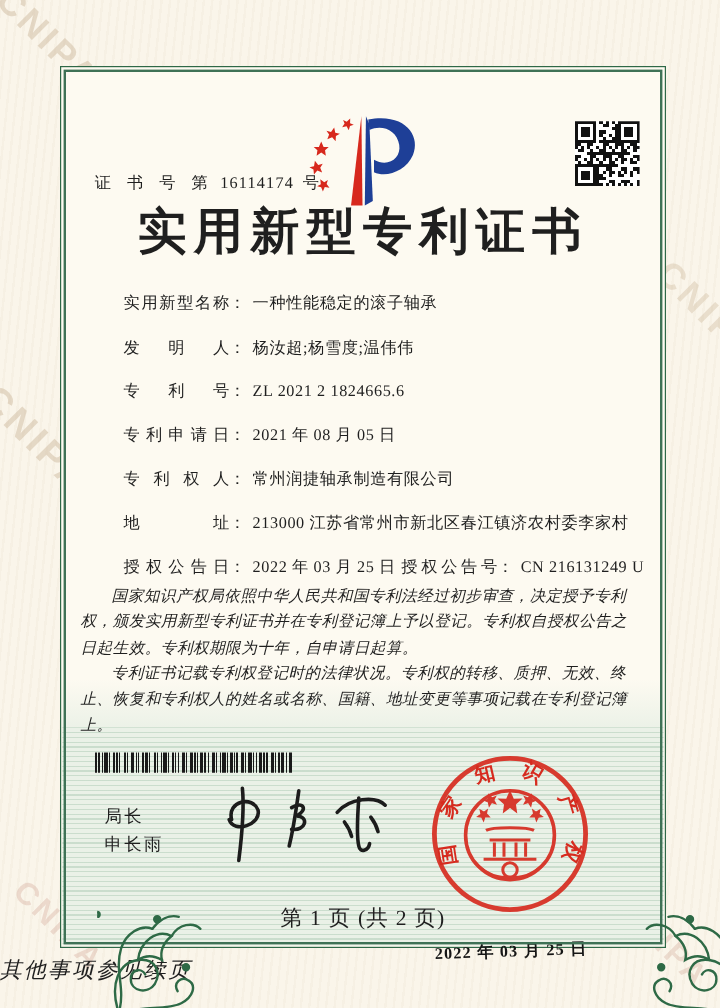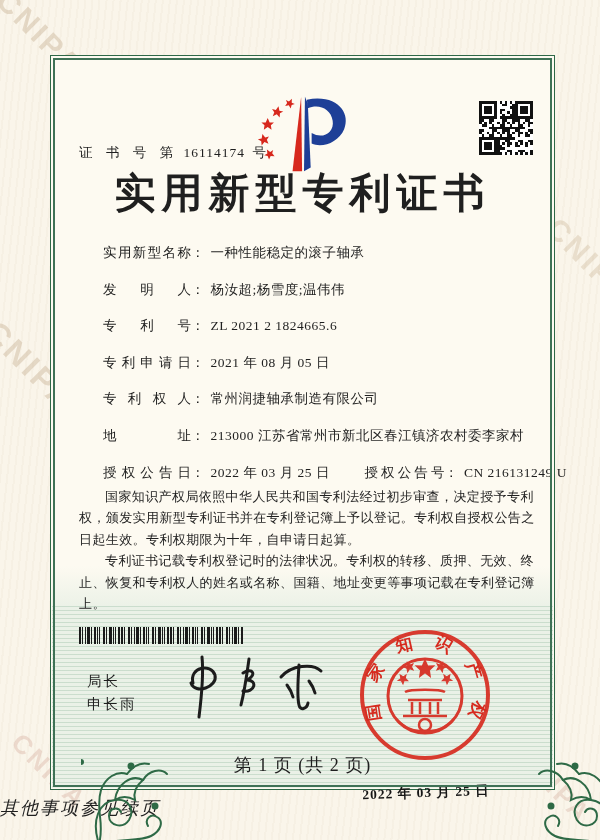--- a/index.html
+++ b/index.html
@@ -52,25 +52,25 @@
     position:absolute;left:0;top:110px;width:100%;text-align:center;
     font-size:41px;font-weight:bold;letter-spacing:6px;margin:0;
   }
 
   .fields{position:absolute;left:28px;top:188px;width:452px;}
   .field-row{height:36.6px;font-size:13.5px;white-space:nowrap;}
   .f-label{display:inline-block;width:88px;text-align:justify;text-align-last:justify;font-weight:400;margin-left:24px;}
   .f-colon{margin-right:6px;}
   .f-value{letter-spacing:.5px;text-align:right;}
   .dual .fg1{display:inline-block;width:252px;}
-  .dual .f-label2{display:inline-block;width:80px;text-align:justify;text-align-last:justify;margin-left:30px;}
+  .dual .f-label2{display:inline-block;width:80px;text-align:justify;text-align-last:justify;}
 
   .body-text{
-    position:absolute;left:28px;top:430px;width:462px;
-    font-size:13px;line-height:1.65;letter-spacing:.4px;
+    position:absolute;left:16px;top:430px;width:462px;
+    font-size:13px;font-style:italic;line-height:1.65;letter-spacing:.4px;
   }
   .body-text p{margin:0;text-indent:2em;}
 
   .barcode{position:absolute;left:28px;top:571px;width:168px;height:17px;}
 
   .officer{position:absolute;left:36px;top:614px;font-family:"Liberation Sans","DejaVu Sans",sans-serif;
     font-size:14.5px;font-weight:normal;line-height:23px;letter-spacing:2px;}
   .signature{position:absolute;left:104px;top:596px;width:190px;height:72px;}
 
   .seal{position:absolute;left:299px;top:566px;width:150px;height:150px;}

